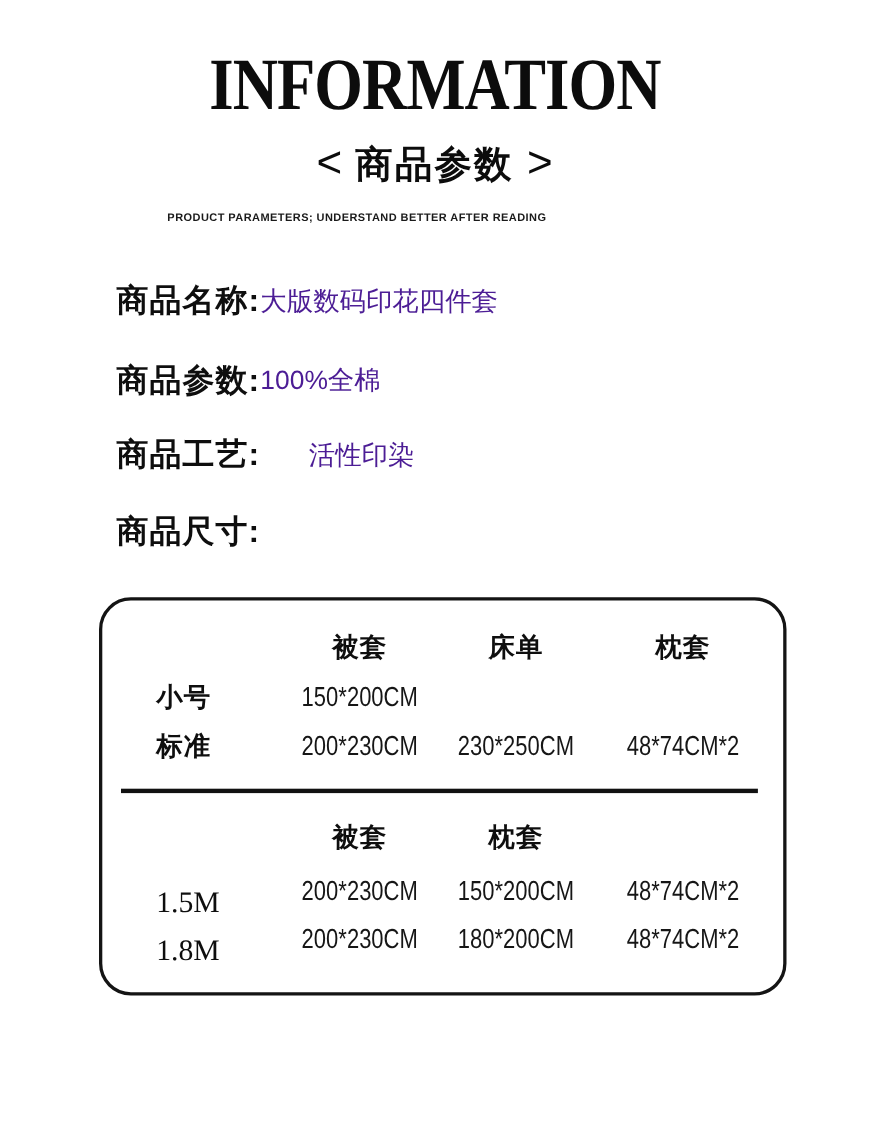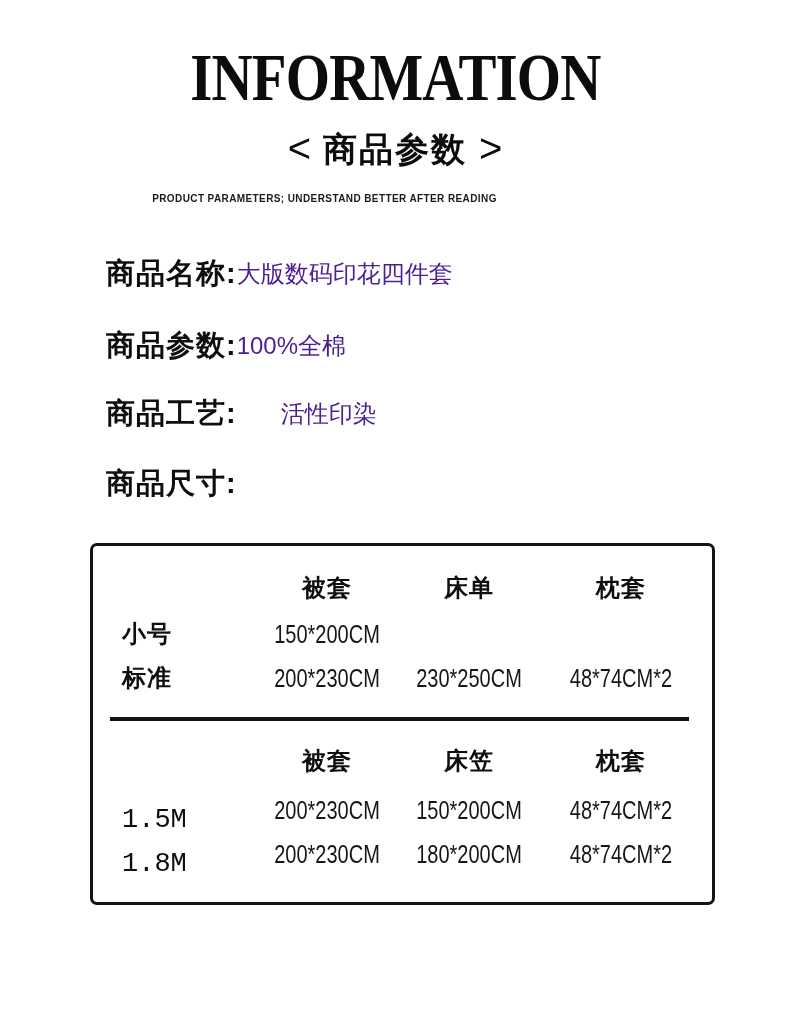--- a/index.html
+++ b/index.html
@@ -101,43 +101,42 @@
   }
 
   
   .size-table {
     position: absolute;
     left: 90px;
     top: 543px;
     width: 625px;
     height: 362px;
     border: 3px solid #141414;
-    border-radius: 7px;
+    border-radius: 29px;
     background: #ffffff;
   }
   .tbl-section { width: 100%; }
   .tbl-section.first { padding-top: 18px; }
   .tbl-section.second { padding-top: 16px; }
   .tbl-row {
     display: grid;
     grid-template-columns: 164px 140px 144px 160px;
     align-items: center;
   }
   .tbl-row.head { height: 48px; }
   .tbl-row.data { height: 44px; }
   .cell {
     display: flex;
     justify-content: center;
     align-items: center;
     text-align: center;
   }
   .cell.rowlabel {
     justify-content: flex-start;
-    padding-left: 29px;
-    font-family: Liberation Mono, monospace;
+    padding-left: 49px;
   }
   .col-head {
     font-size: 24px;
     font-weight: 700;
     letter-spacing: 1px;
     color: #0e0e0e;
   }
   .row-head-cn {
     font-size: 24px;
     font-weight: 700;
@@ -228,21 +227,20 @@
           </div>
       </div>
     </div>
 
     <div class="tbl-divider"></div>
 
     <div class="tbl-section second">
       <div class="tbl-row head">
         <div class="cell rowlabel"></div>
         <div class="cell col-head">被套</div>
-        <div class="cell col-head">床笠</div>
         <div class="cell col-head">枕套</div>
       </div>
       <div class="tbl-row data">
         <div class="cell rowlabel row-head-serif">1.5M</div>
         <div class="cell">
             <span class="dim">200*230CM</span>
           </div>
         <div class="cell">
             <span class="dim">150*200CM</span>
           </div>

